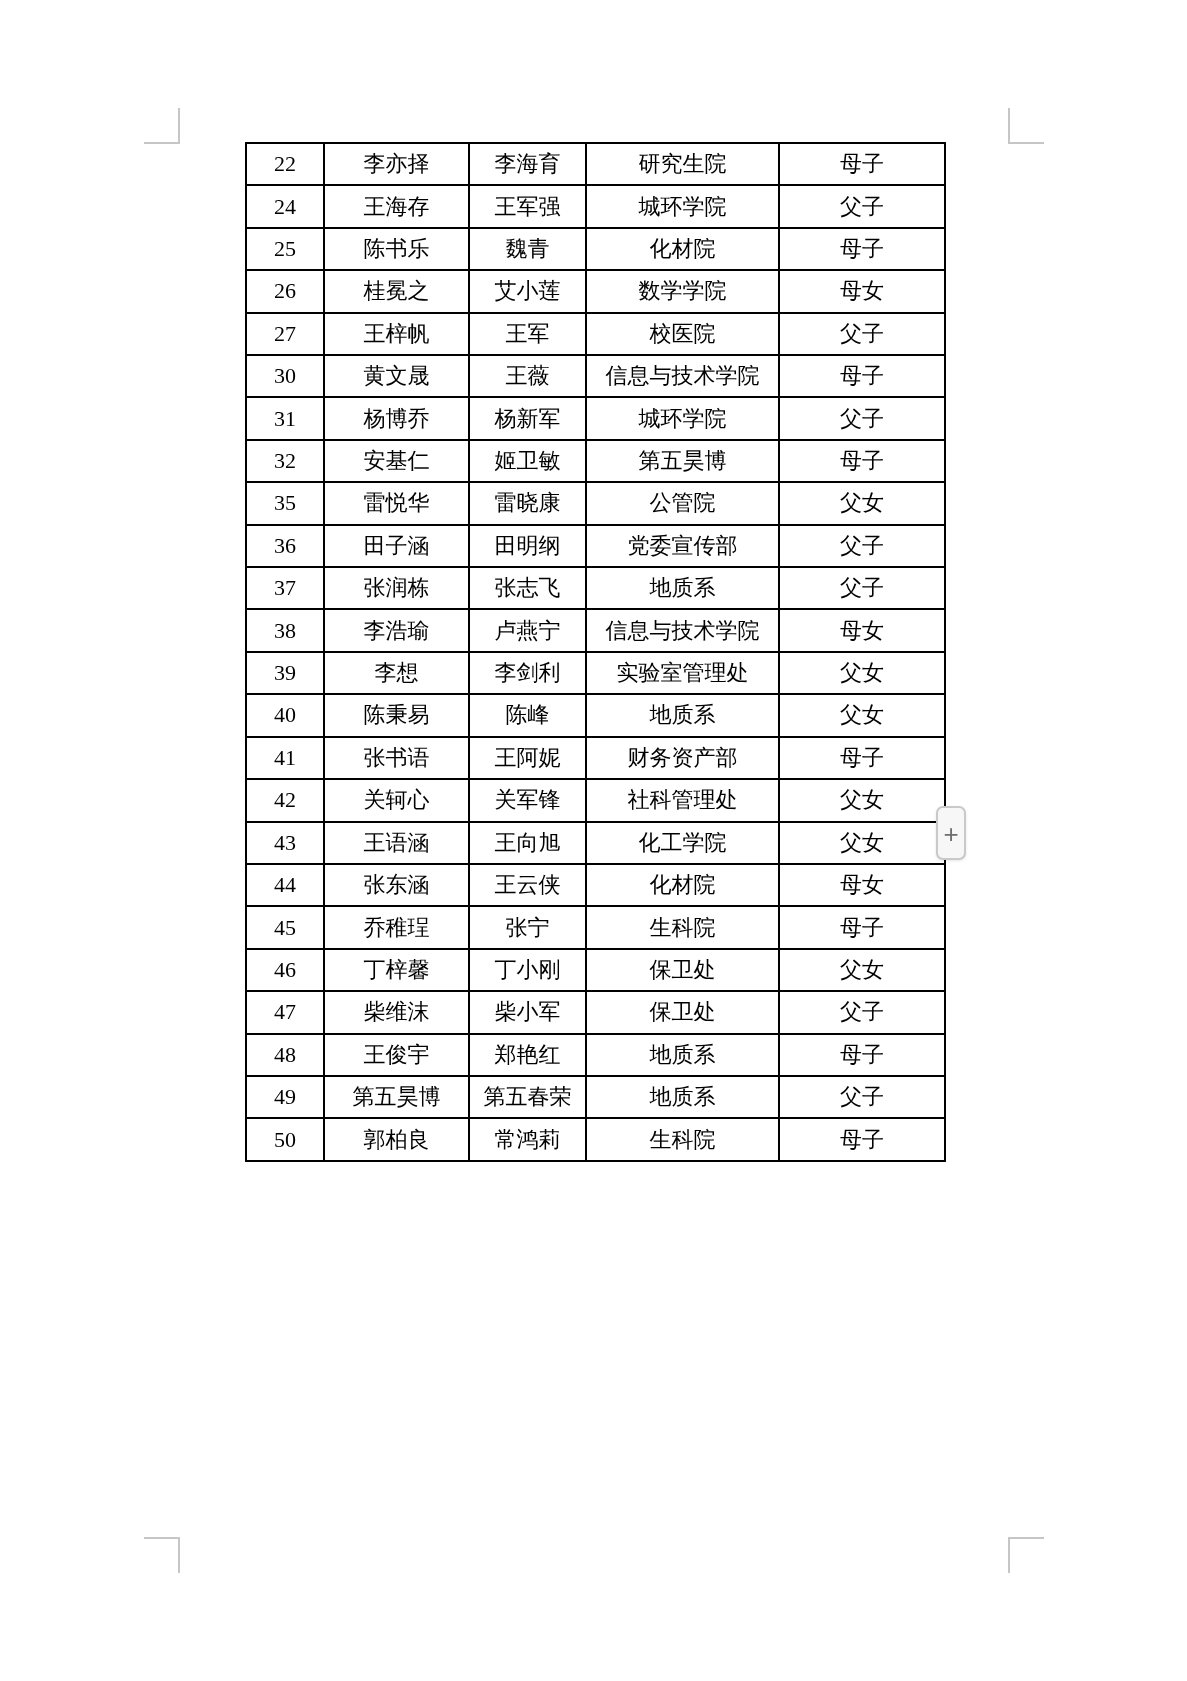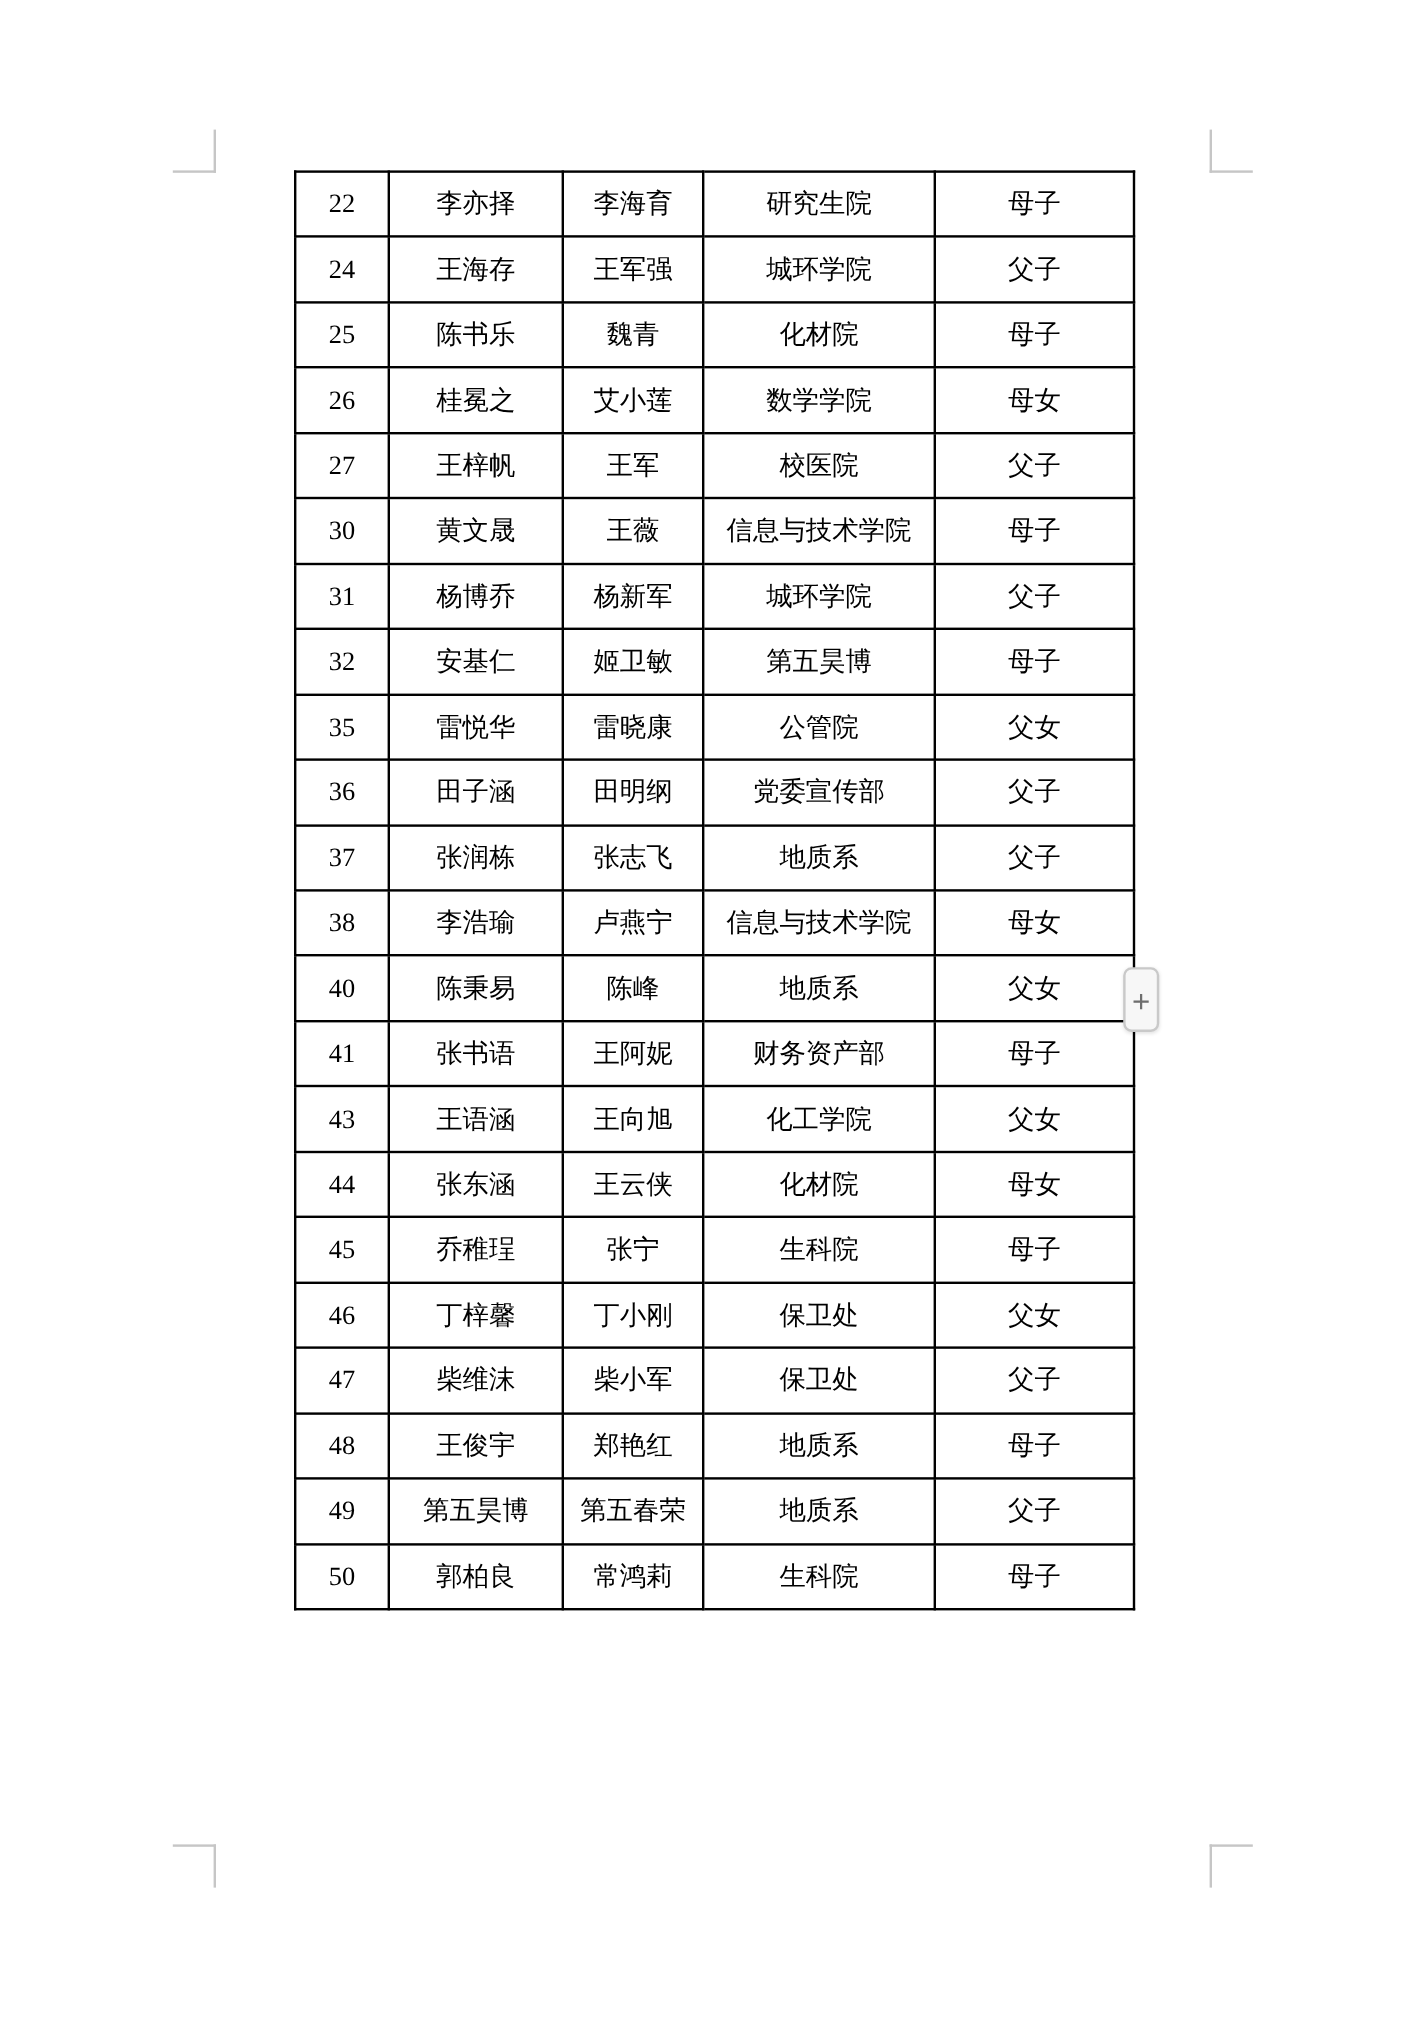--- a/index.html
+++ b/index.html
@@ -28,21 +28,21 @@
   .crop.tl { left: 144px; top: 108px; border-right: 2px solid #c6c6c6; border-bottom: 2px solid #c6c6c6; }
   .crop.tr { left: 1008px; top: 108px; border-left: 2px solid #c6c6c6; border-bottom: 2px solid #c6c6c6; }
   .crop.bl { left: 144px; top: 1537px; border-right: 2px solid #c6c6c6; border-top: 2px solid #c6c6c6; }
   .crop.br { left: 1008px; top: 1537px; border-left: 2px solid #c6c6c6; border-top: 2px solid #c6c6c6; }
 
   table.roster {
     position: absolute;
     left: 245px;
     top: 142px;
     width: 699px;
-    height: 1200px;
+    height: 1020px;
     border-collapse: collapse;
     table-layout: fixed;
   }
   table.roster td {
     border: 2px solid #000000;
     text-align: center;
     vertical-align: middle;
     font-size: 22px;
     color: #000000;
     padding: 0;
@@ -171,32 +171,46 @@
           <td>父子</td>
         </tr>
         <tr>
           <td>38</td>
           <td>李浩瑜</td>
           <td>卢燕宁</td>
           <td>信息与技术学院</td>
           <td>母女</td>
         </tr>
         <tr>
+          <td>39</td>
+          <td>李想</td>
+          <td>李剑利</td>
+          <td>实验室管理处</td>
+          <td>父女</td>
+        </tr>
+        <tr>
           <td>40</td>
           <td>陈秉易</td>
           <td>陈峰</td>
           <td>地质系</td>
           <td>父女</td>
         </tr>
         <tr>
           <td>41</td>
           <td>张书语</td>
           <td>王阿妮</td>
           <td>财务资产部</td>
           <td>母子</td>
+        </tr>
+        <tr>
+          <td>42</td>
+          <td>关轲心</td>
+          <td>关军锋</td>
+          <td>社科管理处</td>
+          <td>父女</td>
         </tr>
         <tr>
           <td>43</td>
           <td>王语涵</td>
           <td>王向旭</td>
           <td>化工学院</td>
           <td>父女</td>
         </tr>
         <tr>
           <td>44</td>

